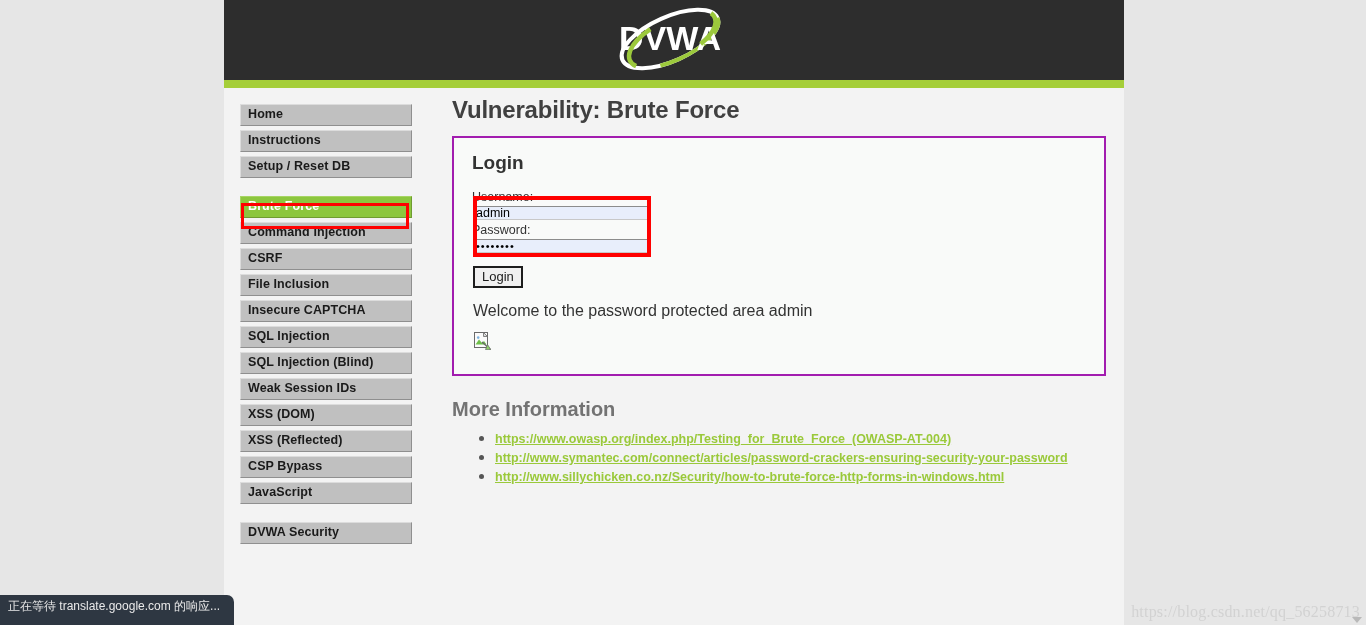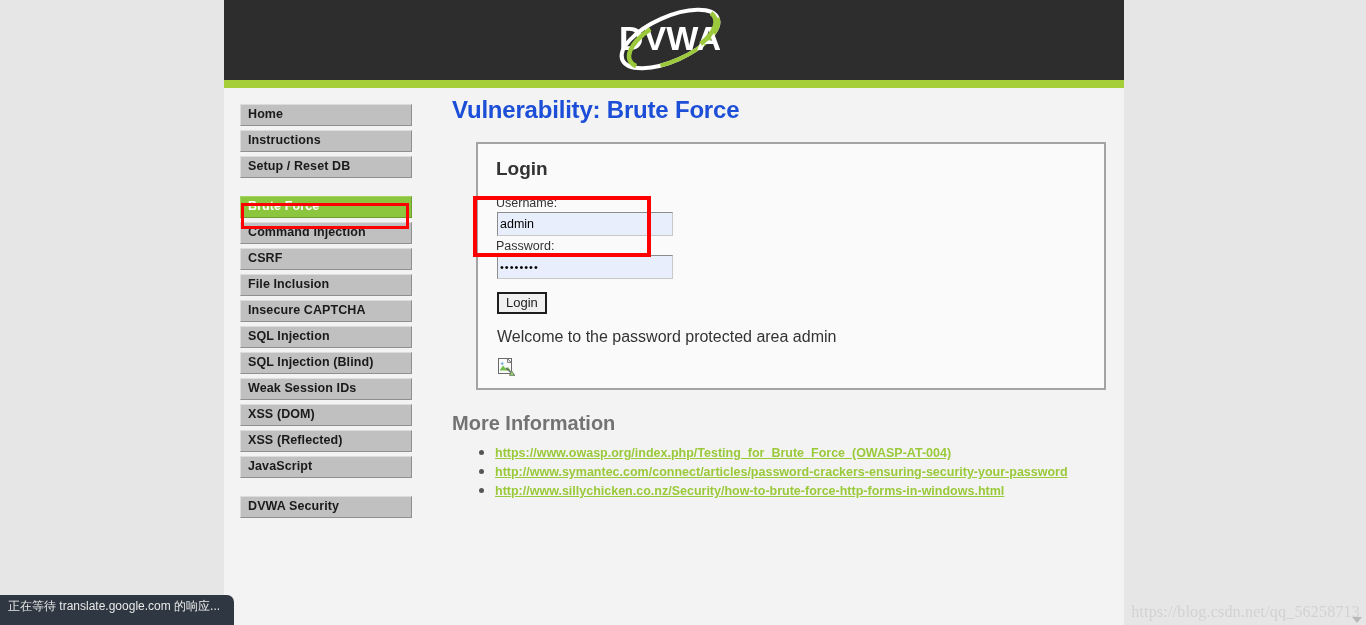--- a/index.html
+++ b/index.html
@@ -94,52 +94,51 @@
   }
 
   
   #main {
     position: absolute;
     left: 228px;
     top: 96px;
     width: 654px;
   }
   #page-title {
-    margin: 0 0 18px 0;
+    margin: 0 0 12px 0;
     font-size: 24px;
     font-weight: bold;
-    color: #1d4ed8;
+    color: #404040;
     letter-spacing: -.2px;
   }
 
   #vuln-box {
     box-sizing: border-box;
-    border: 2px solid #a3a3a3;
+    border: 2px solid #a21caf;
     background: #f9faf9;
-    padding: 12px 18px 8px 18px;
+    padding: 12px 18px 20px 18px;
     min-height: 215px;
-    margin-left: 24px;
   }
   #login-heading {
     margin: 2px 0 13px 0;
     font-size: 19px;
     font-weight: bold;
     color: #333333;
   }
   .field-label {
     font-size: 12.5px;
     color: #333333;
     line-height: 14px;
     margin: 0;
   }
   .text-input {
     display: block;
     box-sizing: border-box;
     width: 176px;
-    height: 24px;
+    height: 14px;
     margin: 1px 0 0 1px;
     padding: 0 2px;
     background: #e8eefb;
     border: 1px solid #8c8c8c;
     border-right-color: #c8c8c8;
     border-bottom-color: #c8c8c8;
     color: #000000;
     font-family: "Liberation Sans", sans-serif;
     font-size: 12.5px;
     line-height: 16px;
@@ -277,20 +276,21 @@
       <a class="nav-item active" href="#">Brute Force</a>
       <a class="nav-item" href="#">Command Injection</a>
       <a class="nav-item" href="#">CSRF</a>
       <a class="nav-item" href="#">File Inclusion</a>
       <a class="nav-item" href="#">Insecure CAPTCHA</a>
       <a class="nav-item" href="#">SQL Injection</a>
       <a class="nav-item" href="#">SQL Injection (Blind)</a>
       <a class="nav-item" href="#">Weak Session IDs</a>
       <a class="nav-item" href="#">XSS (DOM)</a>
       <a class="nav-item" href="#">XSS (Reflected)</a>
+      <a class="nav-item" href="#">CSP Bypass</a>
       <a class="nav-item" href="#">JavaScript</a>
 
       <div class="nav-gap"></div>
 
       <a class="nav-item" href="#">DVWA Security</a>
     </nav>
 
     <div id="main">
 
       <h1 id="page-title">Vulnerability: Brute Force</h1>

